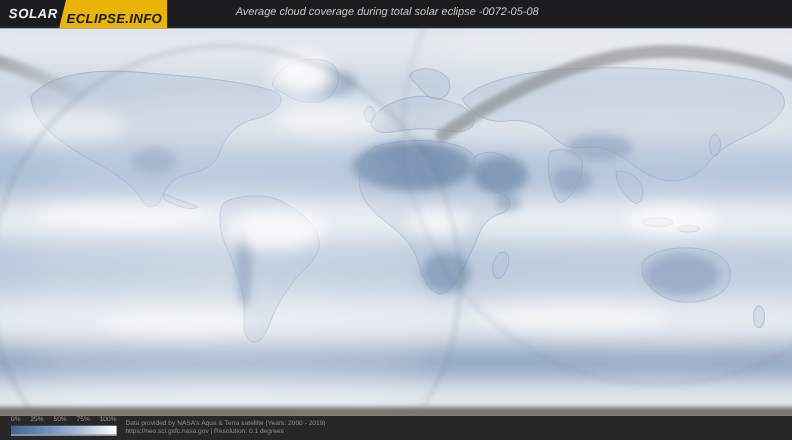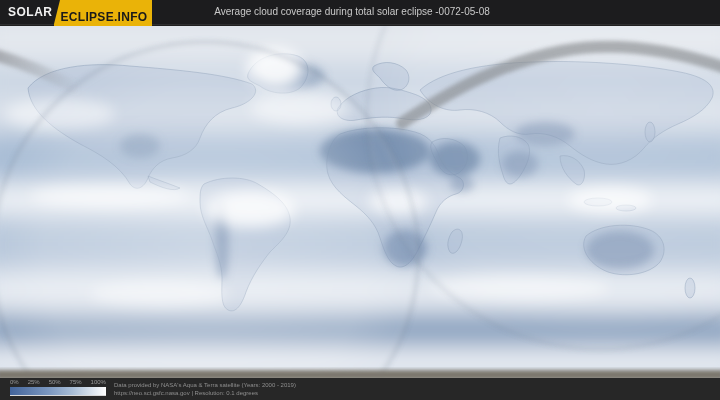--- a/index.html
+++ b/index.html
@@ -5,21 +5,21 @@
   html,body{margin:0;padding:0;background:#141414;}
   .app{
     position:relative;width:720px;height:400px;overflow:hidden;
     background:#202020;font-family:"Liberation Sans",sans-serif;
     -webkit-font-smoothing:antialiased;
   }
   
   .topbar{
     position:absolute;top:0;left:0;width:720px;height:24px;
     background:#1c1c1e;border-bottom:1px solid #2e2e30;
-    display:flex;align-items:center;z-index:30;
+    display:flex;align-items:center;z-index:30;font-style:italic;
   }
   .logo{display:flex;align-items:center;margin-left:8px;cursor:pointer;}
   .logo-solar{
     color:#f2f2f2;font-weight:bold;font-size:12px;letter-spacing:.5px;
   }
   .logo-box{
     margin-left:1px;background:#eab308;color:#1a1a1a;font-weight:bold;
     font-size:12px;letter-spacing:.3px;padding:12px 5px 2px 7px;
     clip-path:polygon(7px 0,100% 0,100% 100%,0 100%);
   }

